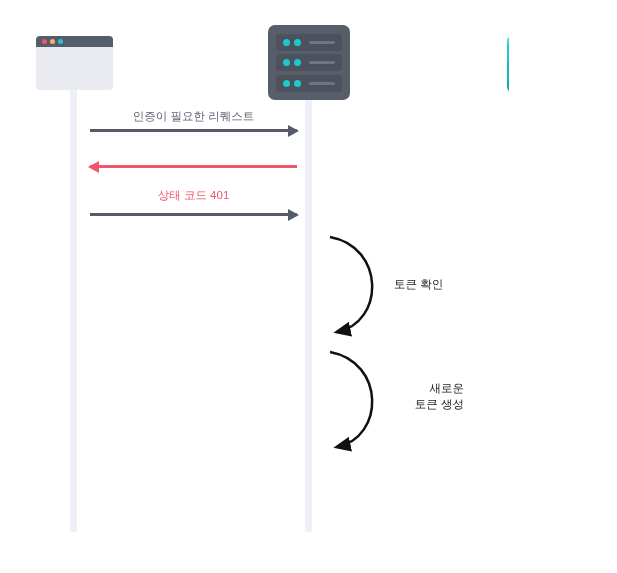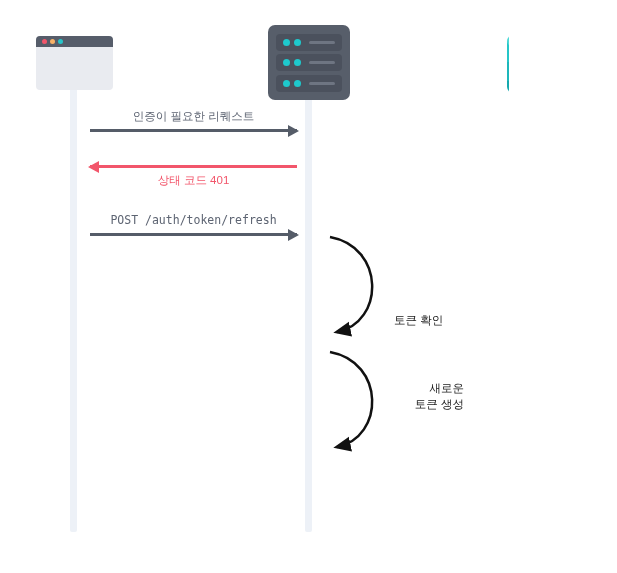--- a/index.html
+++ b/index.html
@@ -39,21 +39,21 @@
     border-radius:50%; background:#4fd9d6; z-index:2; }
   .db-body  { position:absolute; top:13px; left:0; width:66px; height:59px;
     background:linear-gradient(#25c6c8 0 36%, #1db7bb 36% 68%, #16a9ae 68% 100%);
     border-radius:0 0 33px 33px / 0 0 13px 13px; }
 
   
   .msg { position:absolute; left:90px; width:207px; display:flex; flex-direction:column; }
   .msg .lbl { text-align:center; font-size:11.5px; line-height:14px; color:#5d6472;
     white-space:nowrap; }
   .msg .lbl.above { margin-bottom:6px; }
-  .msg .lbl.below { margin-top:5px; }
+  .msg .lbl.below { margin-top:20px; }
   .msg .lbl.mono { font-family:"DejaVu Sans Mono","Liberation Mono",monospace; }
   .msg .lbl.red  { color:#f2566b; }
   .arrowline { position:relative; height:3px; background:#555c68; }
   .arrowline.red-line { background:#f2566b; }
   .arrowline .head-right { position:absolute; right:-2px; top:-4.5px; width:0; height:0;
     border-left:11px solid #555c68; border-top:6px solid transparent;
     border-bottom:6px solid transparent; }
   .arrowline .head-left { position:absolute; left:-2px; top:-4.5px; width:0; height:0;
     border-right:11px solid #555c68; border-top:6px solid transparent;
     border-bottom:6px solid transparent; }
@@ -62,21 +62,21 @@
   .msg2 { top:165px; }
   .msg3 { top:213px; }
   .msg6 { top:452px; }
 
   
   .loop-svg { position:absolute; overflow:visible; }
   .loop1 { left:303px; top:229px; }
   .loop2 { left:303px; top:344px; }
   .loop-label { position:absolute; font-size:11.5px; line-height:16px; color:#1a1a1a;
     white-space:nowrap; }
-  .loop-label-1 { left:394px; top:276px;margin-top:36px; }
+  .loop-label-1 { left:394px; top:276px; }
   .loop-label-2 { left:388px; top:380px; width:76px; text-align:right; }
 </style>
 </head>
 <body>
 
 <div class="canvas">
 
   <div class="lifeline browser"></div>
   <div class="lifeline server"></div>
   <div class="lifeline database"></div>
@@ -120,21 +120,20 @@
   </div>
 
   <div class="msg msg2">
     <div class="arrowline red-line">
       <div class="head-left"></div>
     </div>
     <div class="lbl below red">상태 코드 401</div>
   </div>
 
   <div class="msg msg3">
-    <div class="lbl above mono">POST /auth/token/refresh</div>
     <div class="arrowline">
       <div class="head-right"></div>
     </div>
   </div>
 
   <svg class="loop-svg loop1" width="120" height="112">
     <defs>
       <marker id="loopArrow1" markerWidth="9" markerHeight="8" refX="5.5" refY="3" orient="auto" markerUnits="strokeWidth">
         <path d="M0,0 L7,3 L0,6 z" fill="#111111"></path>
       </marker>

